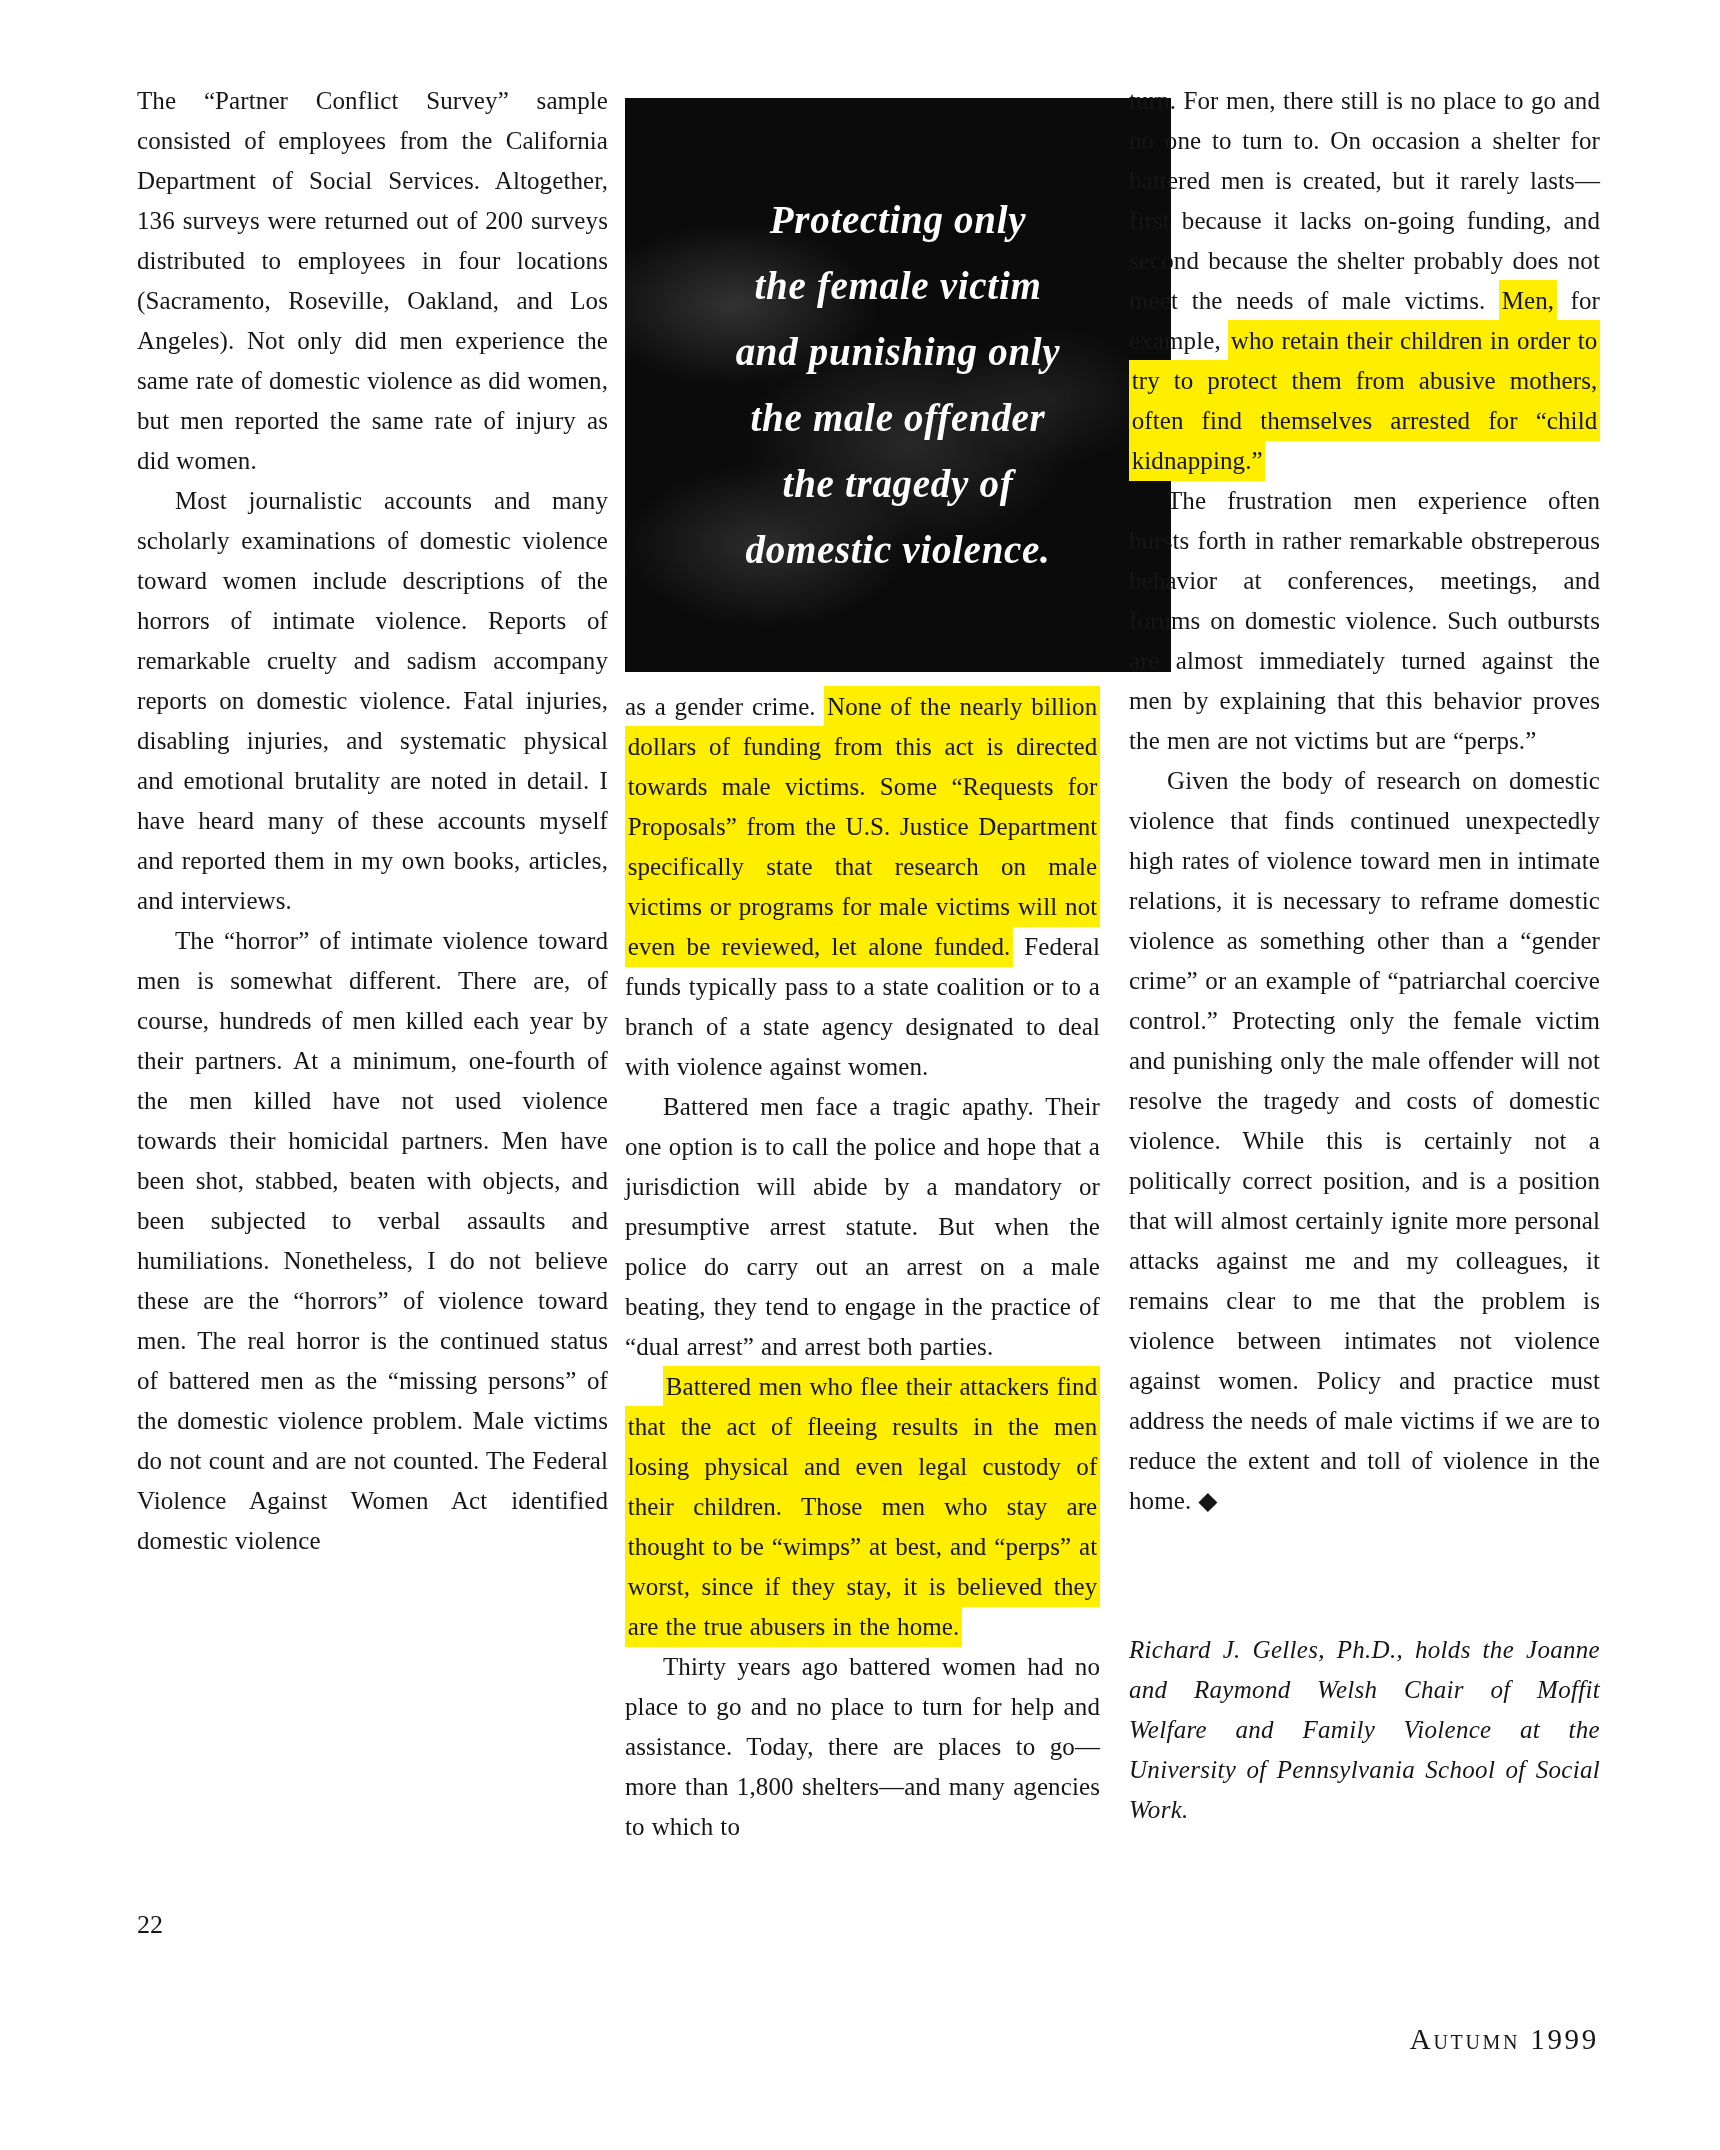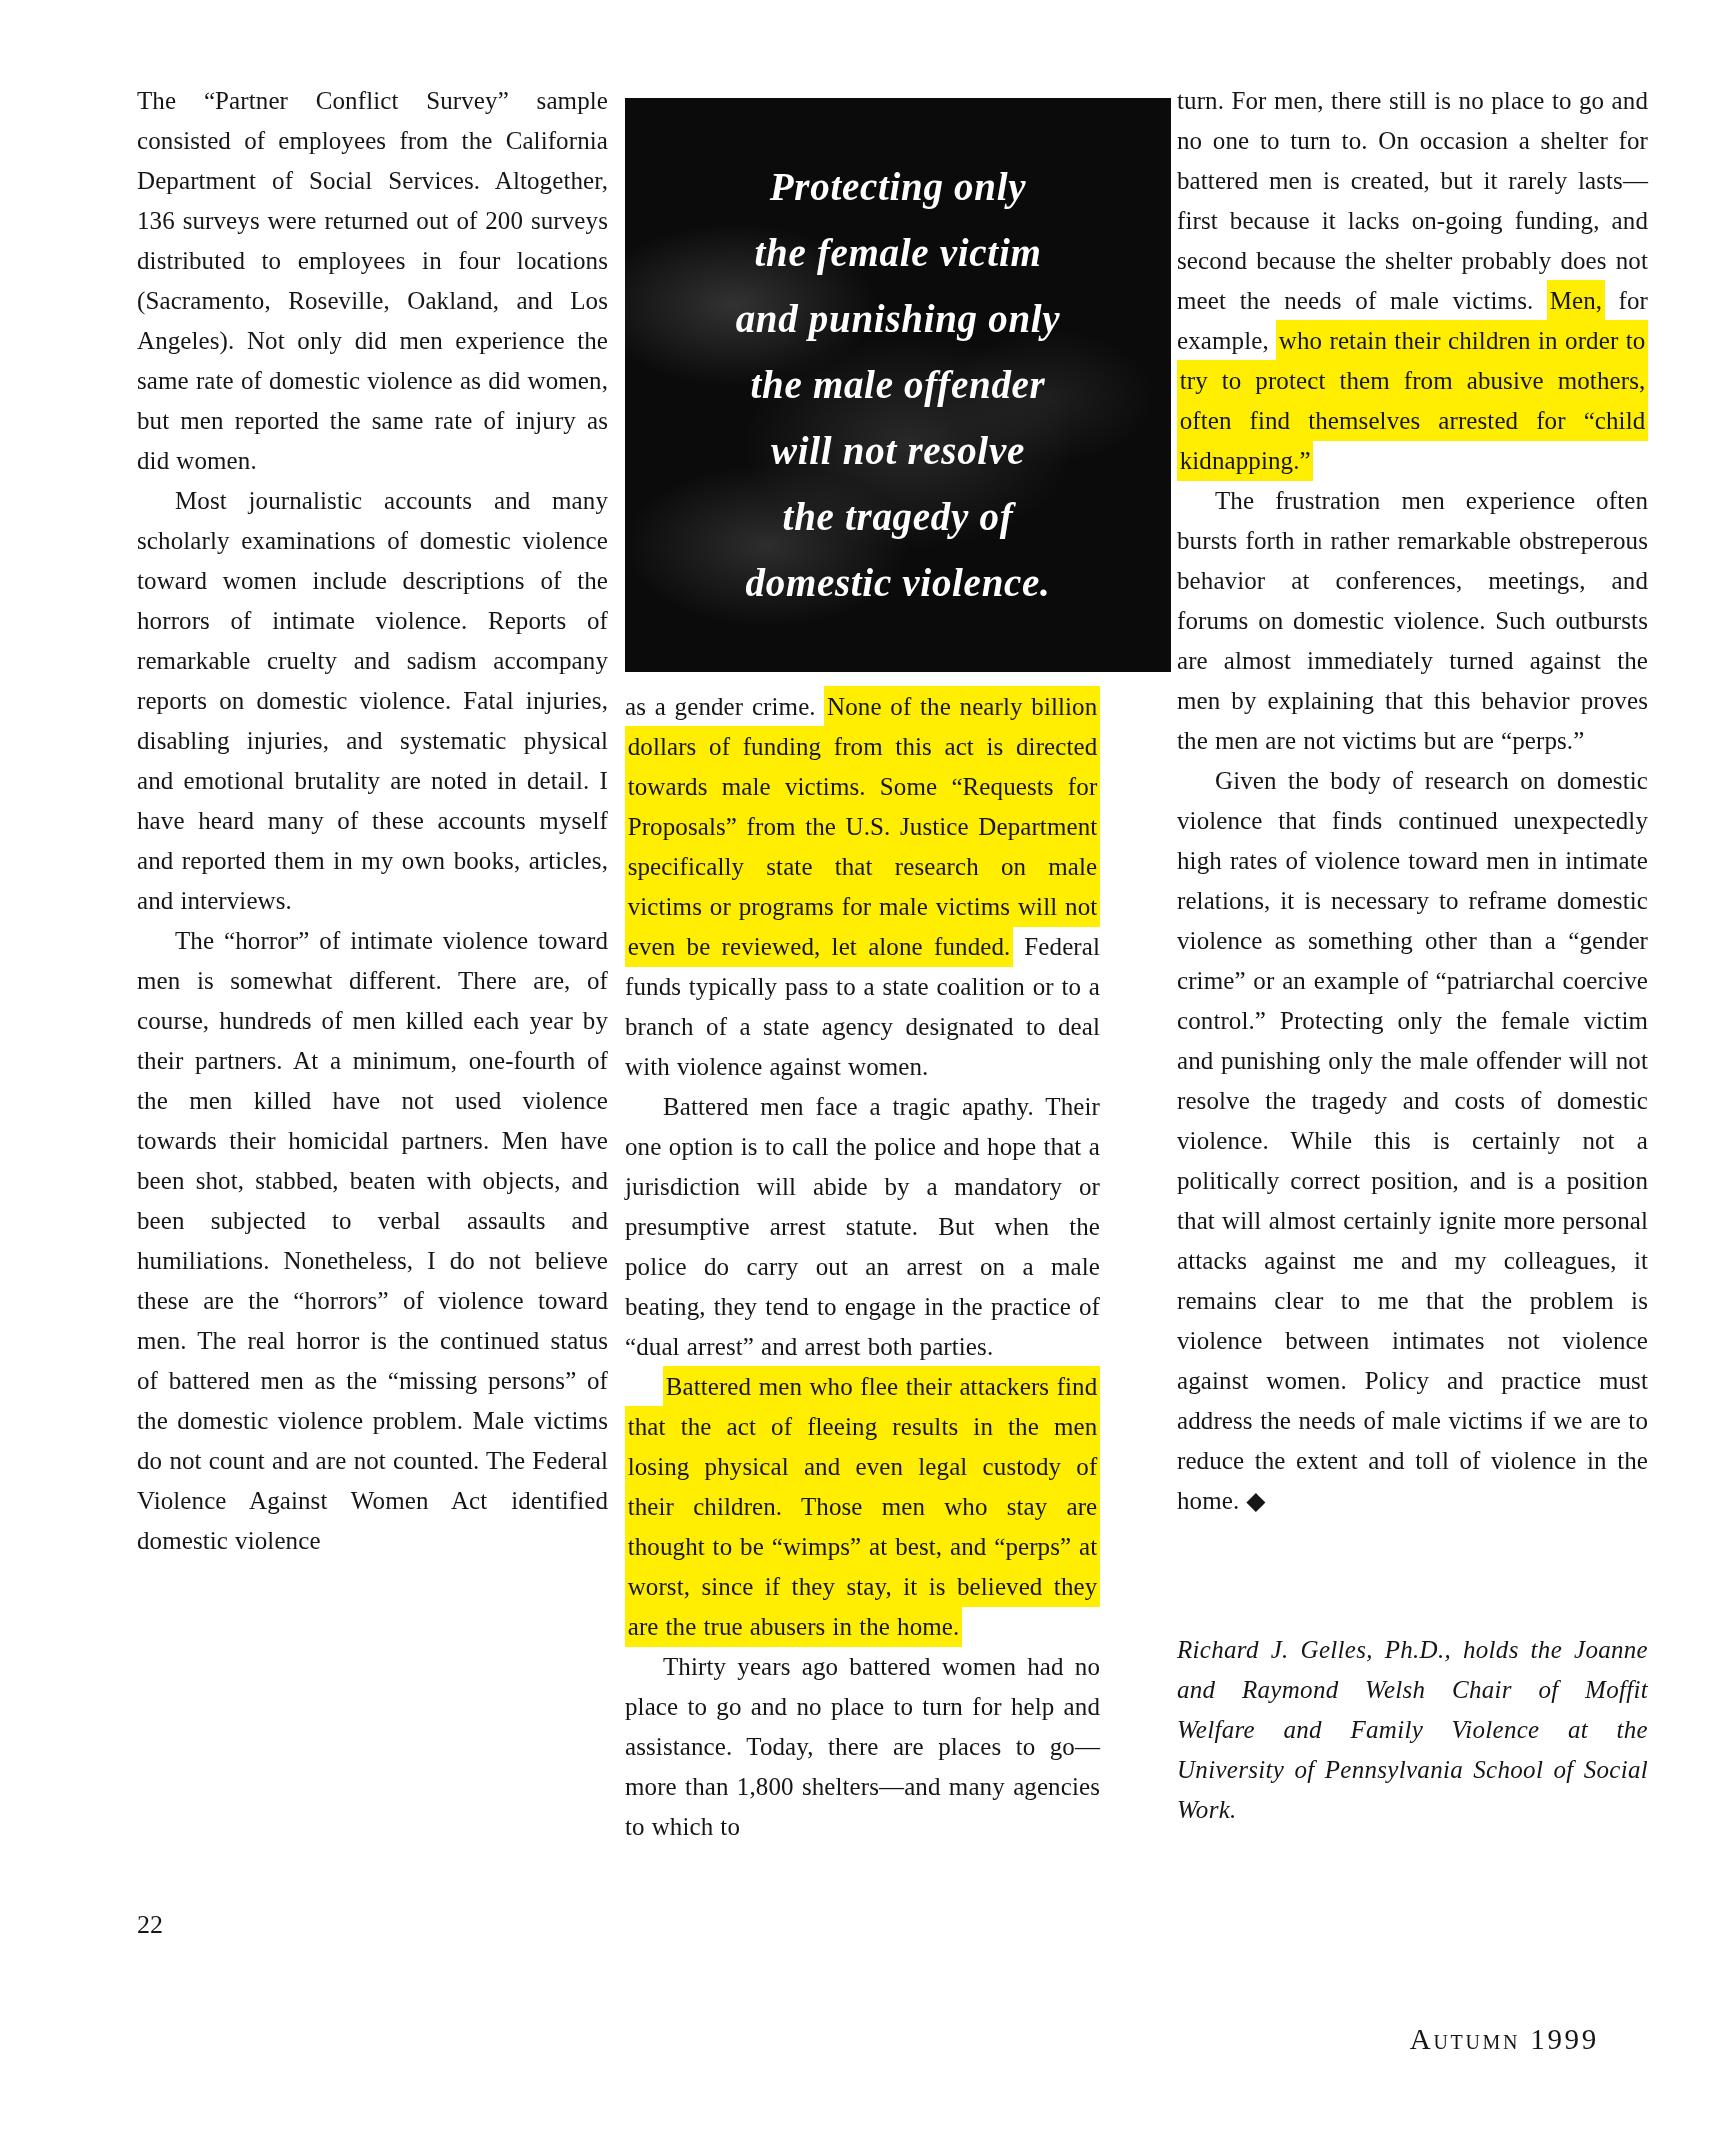--- a/index.html
+++ b/index.html
@@ -13,21 +13,21 @@
     overflow: hidden;
     padding-left: 12px;
   }
   .col {
     position: absolute;
     top: 81px;
     width: 471px;
   }
   .col-left   { left: 137px;  }
   .col-middle { left: 625px; width: 475px; }
-  .col-right  { left: 1129px; margin-left: 48px; }
+  .col-right  { left: 1129px; }
 
   .para {
     margin: 0;
     font-size: 25px;
     line-height: 40px;
     text-align: justify;
     letter-spacing: 0.1px;
     word-spacing: 0.7px;
     hyphens: auto;
     -webkit-hyphens: auto;
@@ -104,21 +104,20 @@
       <p class="para indent"><span>The “horror” of intimate violence toward men is somewhat different. There are, of course, hundreds of men killed each year by their partners. At a minimum, one-fourth of the men killed have not used violence towards their homicidal partners. Men have been shot, stabbed, beaten with objects, and been subjected to verbal assaults and humiliations. Nonetheless, I do not believe these are the “horrors” of violence toward men. The real horror is the continued status of battered men as the “missing persons” of the domestic violence problem. Male victims do not count and are not counted. The Federal Violence Against Women Act identified domestic violence</span></p>
     </div>
 
   <div class="col col-middle">
     <figure class="pullquote">
       <div class="pq-text">
           <div class="pq-line">Protecting only</div>
           <div class="pq-line">the female victim</div>
           <div class="pq-line">and punishing only</div>
           <div class="pq-line">the male offender</div>
-          <div class="pq-line">will not resolve</div>
           <div class="pq-line">the tragedy of</div>
           <div class="pq-line">domestic violence.</div>
         </div>
     </figure>
     <div>
         <p class="para"><span>as a gender crime. </span><mark class="hl">None of the nearly billion dollars of funding from this act is directed towards male victims. Some “Requests for Proposals” from the U.S. Justice Department specifically state that research on male victims or programs for male victims will not even be reviewed, let alone funded.</mark><span> Federal funds typically pass to a state coalition or to a branch of a state agency designated to deal with violence against women.</span></p>
         <p class="para indent"><span>Battered men face a tragic apathy. Their one option is to call the police and hope that a jurisdiction will abide by a mandatory or presumptive arrest statute. But when the police do carry out an arrest on a male beating, they tend to engage in the practice of “dual arrest” and arrest both parties.</span></p>
         <p class="para indent"><mark class="hl">Battered men who flee their attackers find that the act of fleeing results in the men losing physical and even legal custody of their children. Those men who stay are thought to be “wimps” at best, and “perps” at worst, since if they stay, it is believed they are the true abusers in the home.</mark></p>
         <p class="para indent"><span>Thirty years ago battered women had no place to go and no place to turn for help and assistance. Today, there are places to go—more than 1,800 shelters—and many agencies to which to</span></p>
       </div>

